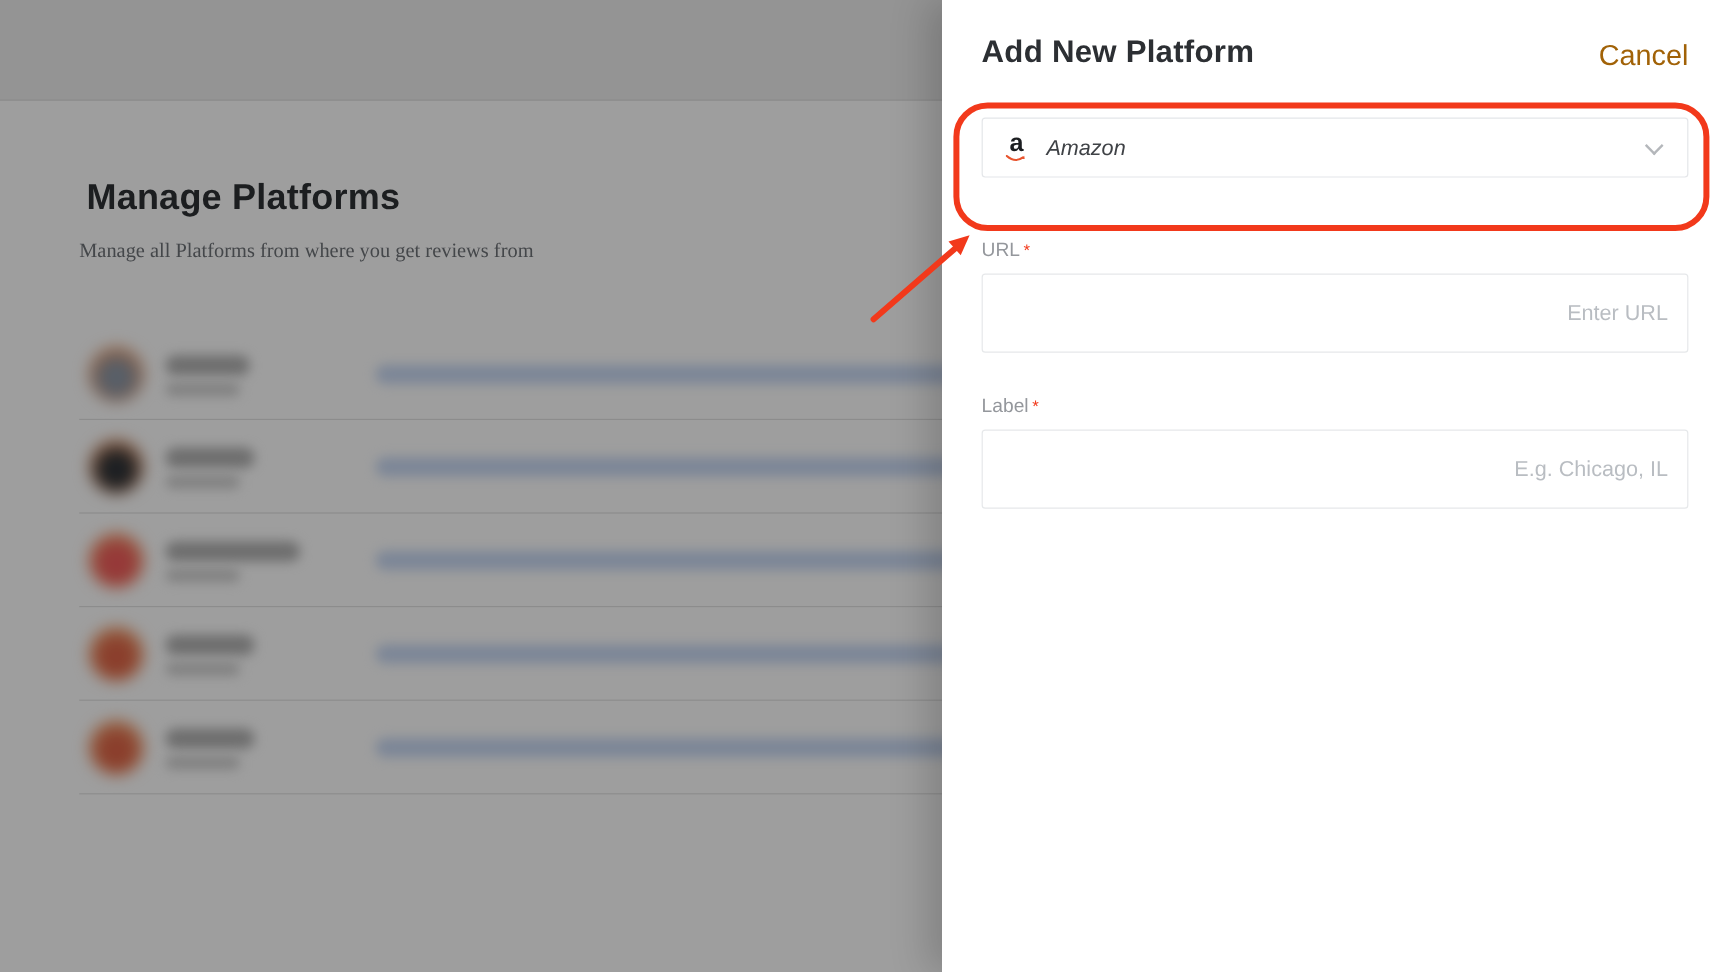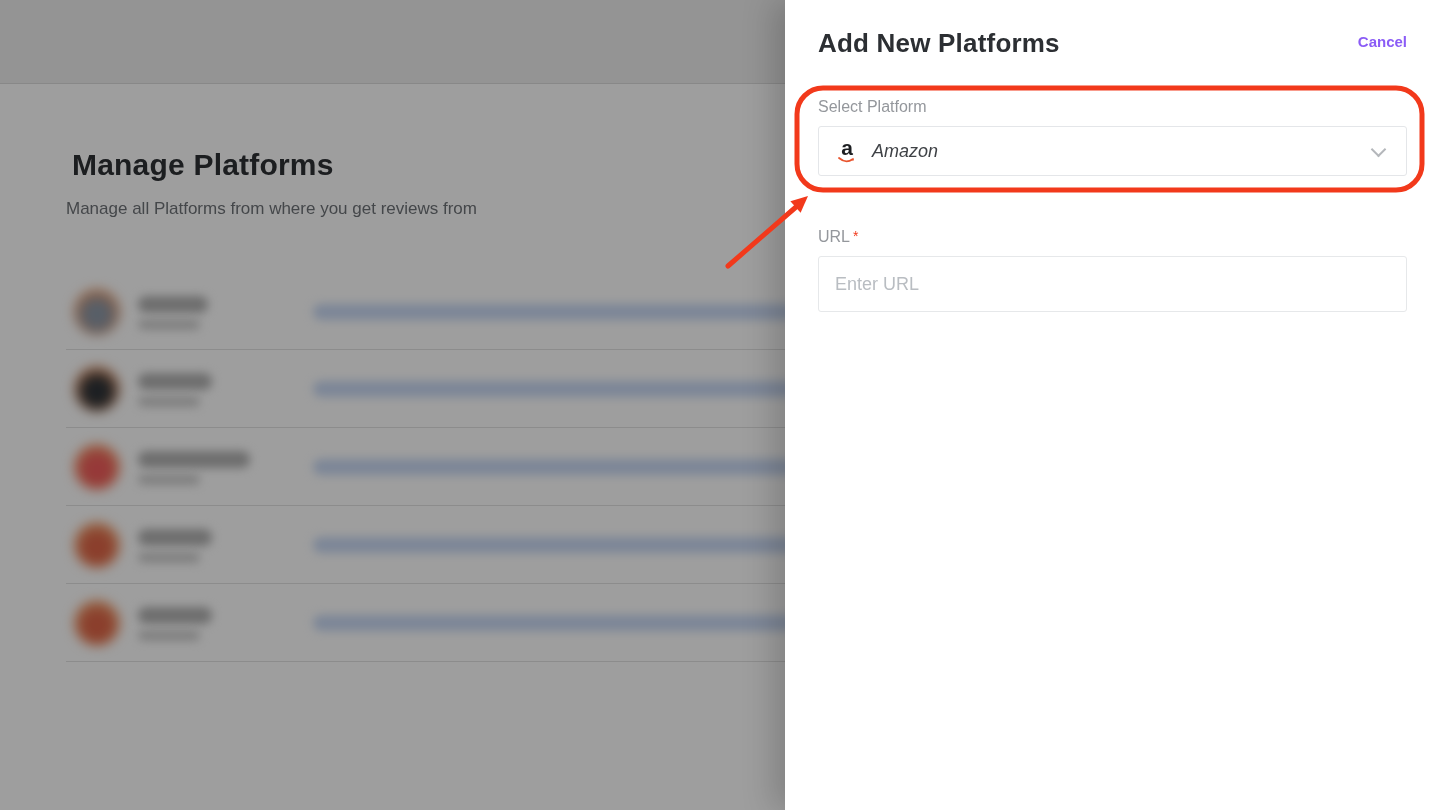--- a/index.html
+++ b/index.html
@@ -8,21 +8,21 @@
 
   .app { position: relative; width: 1440px; height: 810px; overflow: hidden; }
 
   
   .bg-page { position: absolute; inset: 0; z-index: 0; background: #fff; }
   .top-bar { position: absolute; top: 0; left: 0; width: 100%; height: 84px;
              background: #efefef; border-bottom: 1px solid #dcdcdc; }
   .page-content { position: absolute; top: 84px; left: 0; right: 0; bottom: 0; background: #ffffff; }
   .page-title { position: absolute; left: 72px; top: 64px; font-size: 30px; font-weight: 700;
                 color: #2e3135; letter-spacing: 0.2px; }
-  .page-subtitle { position: absolute; left: 66px; top: 115px; font-size: 17px; color: #6f7378; }
+  .page-subtitle { position: absolute; left: 66px; top: 115px; font-size: 17px; color: #6f7378; font-family: Liberation Serif, serif; }
 
   .platforms-list { position: absolute; left: 66px; top: 188px; width: 1310px; }
   .platform-row { position: relative; height: 78px; border-bottom: 1px solid #e3e3e3; }
   .platform-row:first-child { border-top: 1px solid transparent; }
   .row-icon { position: absolute; left: 8px; top: 16px; width: 46px; height: 46px;
               border-radius: 50%; filter: blur(6px); }
   .name-blob { position: absolute; left: 72px; top: 23px; width: 74px; height: 17px;
                border-radius: 8px; background: #b2b2b2; filter: blur(5px); }
   .sub-blob  { position: absolute; left: 72px; top: 46px; width: 62px; height: 11px;
                border-radius: 6px; background: #cecece; filter: blur(5px); }
@@ -33,43 +33,43 @@
 
   
   .dim-overlay { position: absolute; inset: 0; z-index: 20; background: rgba(0,0,0,0.38); }
 
   
   .side-panel { position: absolute; top: 0; right: 0; width: 655px; height: 810px; z-index: 30;
                 background: #ffffff; box-shadow: -12px 0 30px rgba(0,0,0,0.18);
                 padding: 28px 33px 0 33px; }
   .panel-header { position: relative; height: 38px; }
   .panel-title { font-size: 26px; font-weight: 700; color: #2c2f33; letter-spacing: 0.2px; }
-  .cancel-button { position: absolute; right: 0; top: 5px; font-size: 15px; font-weight: 700;
-                   color: #8b5cf6; background: none; border: none; cursor: pointer;
+  .cancel-button { position: absolute; right: 0; top: 5px; font-size: 24px; font-weight: 400;
+                   color: #a16207; background: none; border: none; cursor: pointer;
                    font-family: "Liberation Sans", sans-serif; }
 
   .field-label { display: block; font-size: 16px; color: #94979c; }
   .required-mark { color: #f2391b; font-size: 14px; vertical-align: top; margin-left: 3px; }
 
   .select-section { margin-top: 32px; }
   .platform-select { margin-top: 10px; position: relative; height: 50px; width: 589px;
                      background: #fff; border: 1px solid #e4e6e9; border-radius: 3px;
                      display: flex; align-items: center; padding-left: 16px; cursor: pointer; }
   .amazon-logo { width: 24px; display: flex; flex-direction: column; align-items: center; }
   .amazon-letter { font-size: 21px; font-weight: 800; color: #1c1e21; line-height: 18px; }
   .select-value { margin-left: 13px; font-size: 18px; color: #3f4246; font-style: italic; }
   .chevron-down { position: absolute; right: 22px; top: 17px; width: 11px; height: 11px;
                   border-right: 2px solid #b4b7bb; border-bottom: 2px solid #b4b7bb;
                   transform: rotate(45deg); }
 
   .url-section { margin-top: 52px; }
   .label-section { margin-top: 36px; }
-  .text-input { margin-top: 10px; width: 589px; height: 56px; border: 1px solid #e6e8ea;
+  .text-input { margin-top: 10px; width: 589px; height: 66px; border: 1px solid #e6e8ea;
                 border-radius: 3px; padding: 0 16px; font-size: 18px; color: #3f4246;
-                font-family: "Liberation Sans", sans-serif; outline: none; background: #fff; }
+                font-family: "Liberation Sans", sans-serif; outline: none; background: #fff; text-align: right; }
   .text-input::placeholder { color: #b9bdc2; opacity: 1; }
 
   
   .annotations { position: absolute; inset: 0; z-index: 50; pointer-events: none; }
 </style>
 </head>
 <body>
 
 <div class="app">
 
@@ -114,46 +114,51 @@
       <div class="link-blob"></div>
     </div>
   </div>
     </div>
   </div>
 
   <div class="dim-overlay"></div>
 
   <div class="side-panel">
     <div class="panel-header">
-      <h2 class="panel-title">Add New Platforms</h2>
+      <h2 class="panel-title">Add New Platform</h2>
       <button class="cancel-button">Cancel</button>
     </div>
 
     <div class="select-section">
-      <span class="field-label">Select Platform</span>
       <div class="platform-select">
         <span class="amazon-logo">
           <span class="amazon-letter">a</span>
           <svg width="18" height="7" viewBox="0 0 18 7">
             <path d="M1 1 Q 8 7 14.5 2.2" fill="none" stroke="#e8542e" stroke-width="1.8" stroke-linecap="round"></path>
             <path d="M15.5 0.8 L15.9 3.6 L13.4 3.4 Z" fill="#e8542e"></path>
           </svg>
         </span>
         <span class="select-value">Amazon</span>
         <span class="chevron-down"></span>
       </div>
     </div>
 
     <div class="url-section">
       <span class="field-label">
         <span>URL</span><sup class="required-mark">*</sup>
       </span>
       <input class="text-input" type="text" placeholder="Enter URL" style="">
     </div>
 
+    <div class="label-section">
+      <span class="field-label">
+        <span>Label</span><sup class="required-mark">*</sup>
+      </span>
+      <input class="text-input" type="text" placeholder="E.g. Chicago, IL" style="">
+    </div>
   </div>
 
   <svg class="annotations" viewBox="0 0 1440 810">
     <rect x="797" y="88" width="625" height="102" rx="26" fill="none" stroke-width="5" stroke="#f2391b"></rect>
     <line x1="728" y1="266" x2="796" y2="207" stroke-width="5" stroke-linecap="round" stroke="#f2391b"></line>
     <polygon points="808,196 800.6,212.8 790.4,201.2" fill="#f2391b"></polygon>
   </svg>
 
 </div>
 

